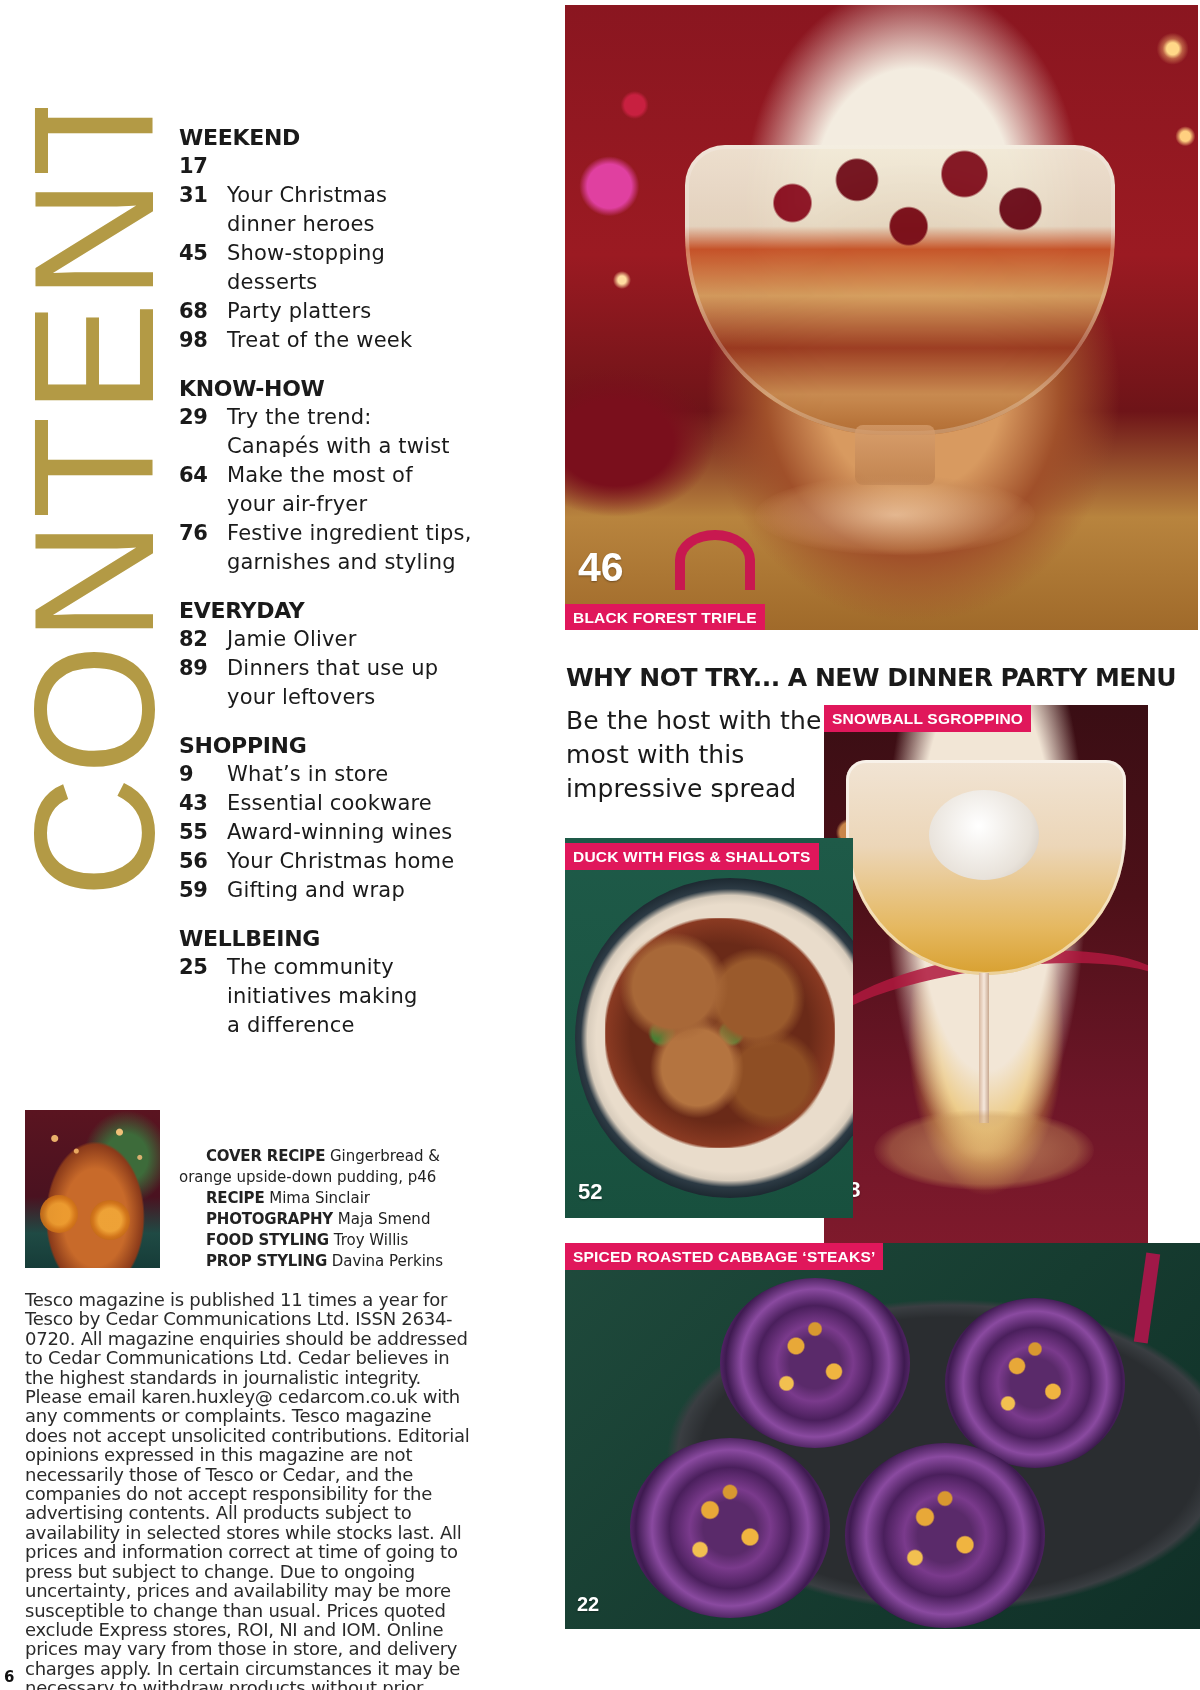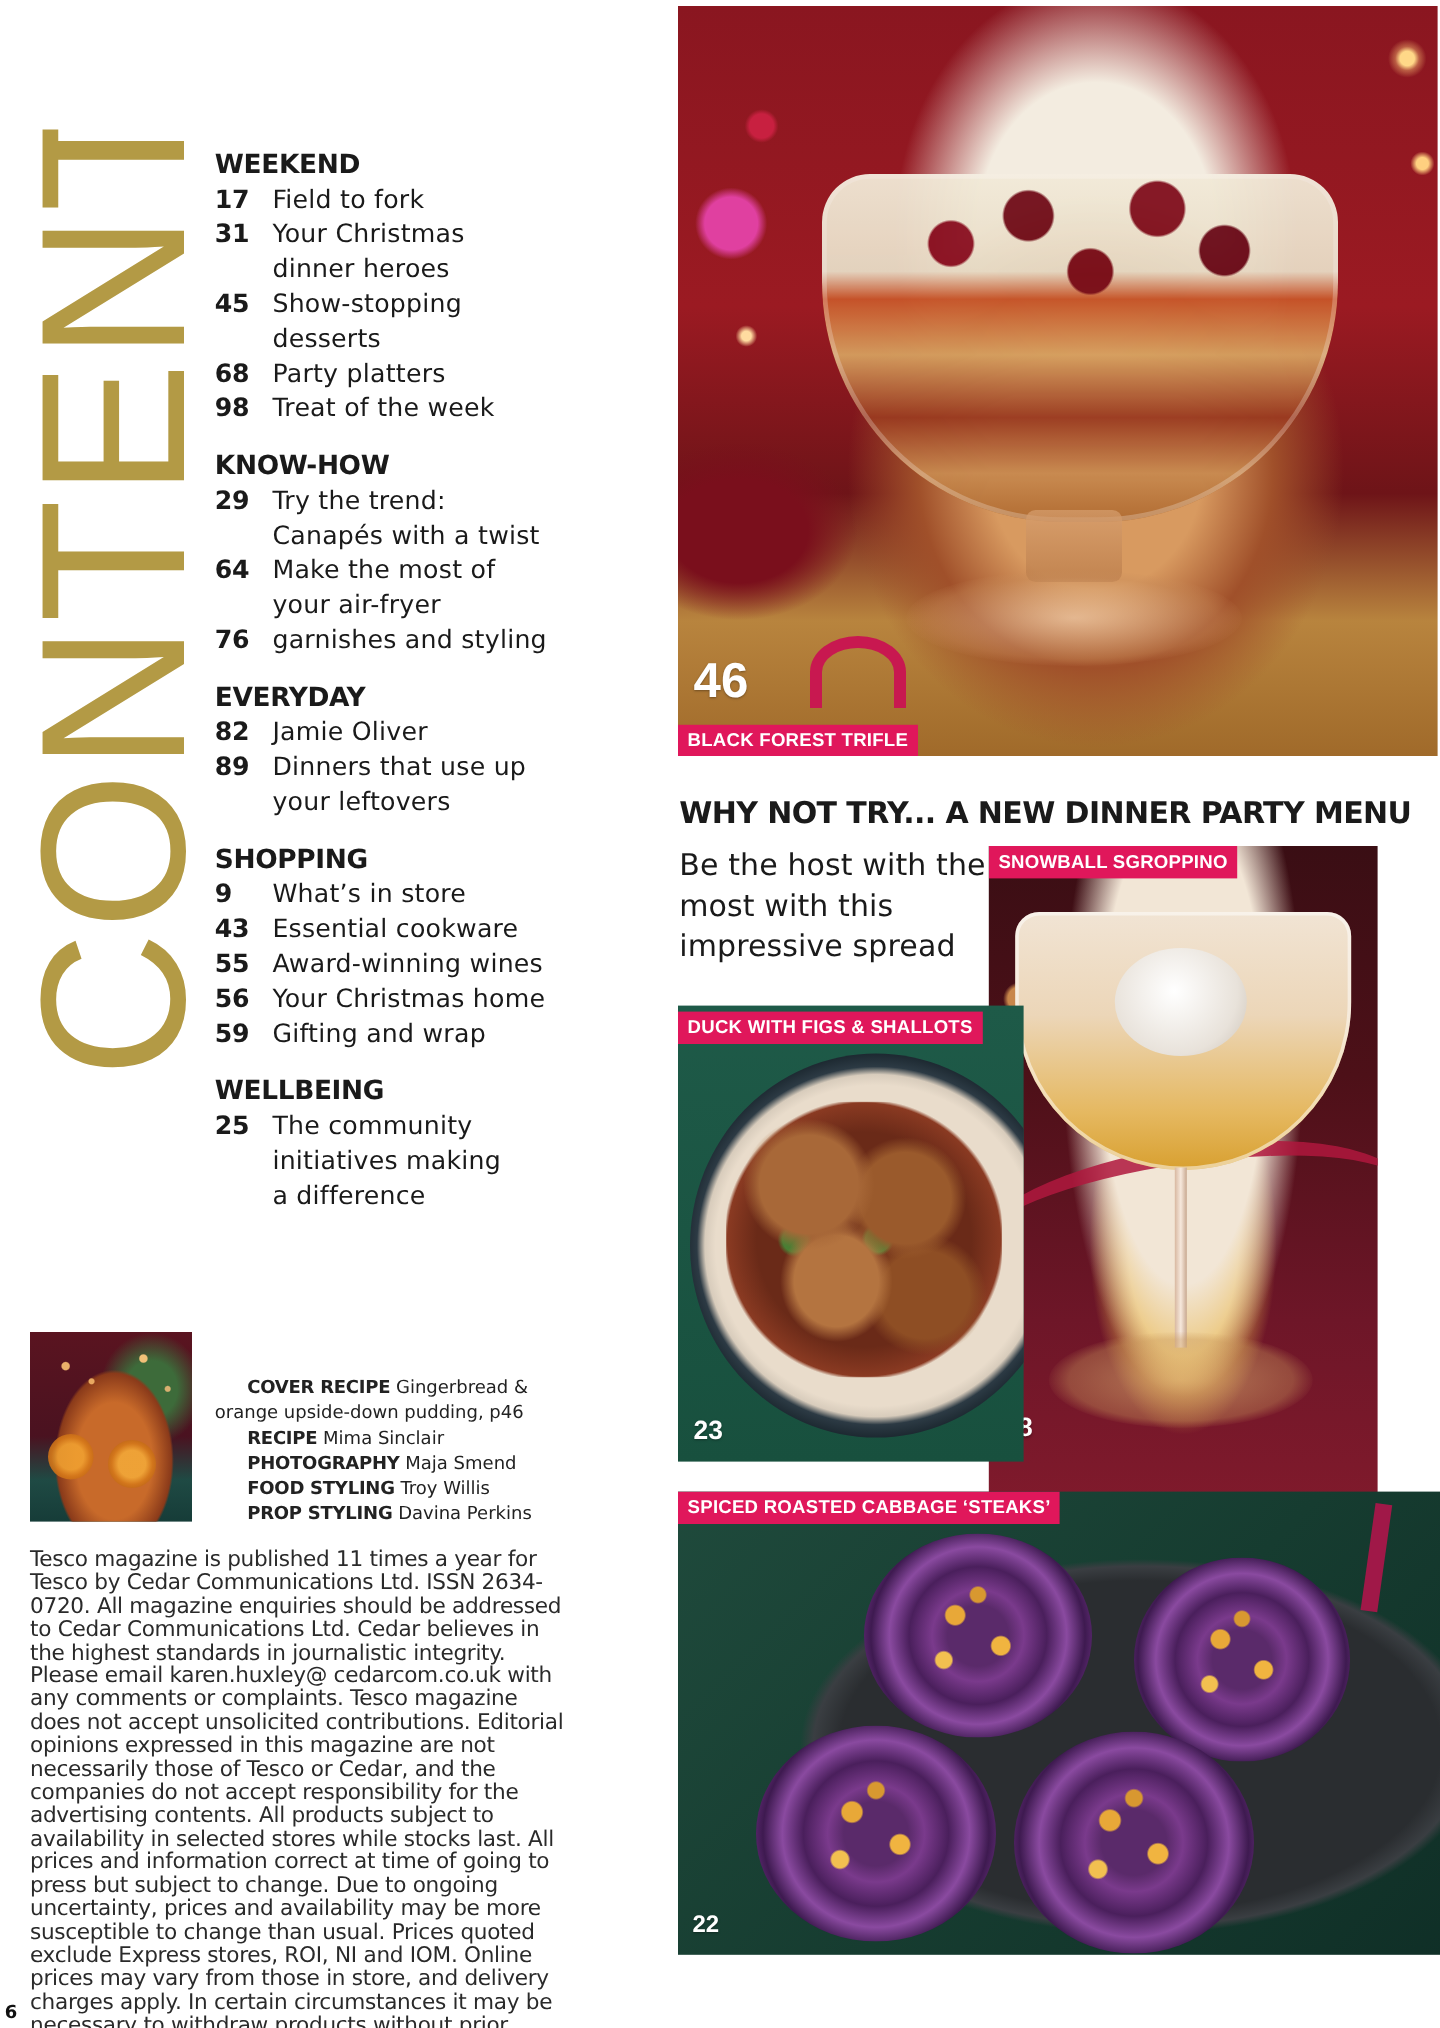--- a/index.html
+++ b/index.html
@@ -190,23 +190,20 @@
 
 <div class="contents-word">
   <span>CONTENTS</span>
 </div>
 
 <div class="toc" id="toc">
     <div class="toc-section">
       <div class="toc-heading">WEEKEND</div>
       <div class="toc-item">
         <div class="toc-num">17</div>
-        <div class="toc-title">
-          <div>Field to fork</div>
-        </div>
       </div>
       <div class="toc-item">
         <div class="toc-num">31</div>
         <div class="toc-title">
           <div>Your Christmas</div>
           <div>dinner heroes</div>
         </div>
       </div>
       <div class="toc-item">
         <div class="toc-num">45</div>
@@ -240,20 +237,21 @@
       <div class="toc-item">
         <div class="toc-num">64</div>
         <div class="toc-title">
           <div>Make the most of</div>
           <div>your air-fryer</div>
         </div>
       </div>
       <div class="toc-item">
         <div class="toc-num">76</div>
         <div class="toc-title">
+          <div>Festive ingredient tips,</div>
           <div>garnishes and styling</div>
         </div>
       </div>
     </div>
     <div class="toc-section">
       <div class="toc-heading">EVERYDAY</div>
       <div class="toc-item">
         <div class="toc-num">82</div>
         <div class="toc-title">
           <div>Jamie Oliver</div>
@@ -366,21 +364,21 @@
   <div class="glass-stem"></div>
   <div class="glass-foot"></div>
   <div class="tag tag-cocktail">SNOWBALL SGROPPINO</div>
   <div class="photo-num cocktail-num">98</div>
 </div>
 
 <div class="photo photo-duck">
   <div class="pan"></div>
   <div class="duck-meat"></div>
   <div class="tag tag-duck">DUCK WITH FIGS &amp; SHALLOTS</div>
-  <div class="photo-num duck-num">23</div>
+  <div class="photo-num duck-num">52</div>
 </div>
 
 <div class="photo photo-cabbage">
   <div class="ribbon3"></div>
   <div class="cabbage cab1"></div>
   <div class="cabbage cab2"></div>
   <div class="cabbage cab3"></div>
   <div class="cabbage cab4"></div>
   <div class="tag tag-cabbage">SPICED ROASTED CABBAGE ‘STEAKS’</div>
   <div class="photo-num cabbage-num">22</div>

